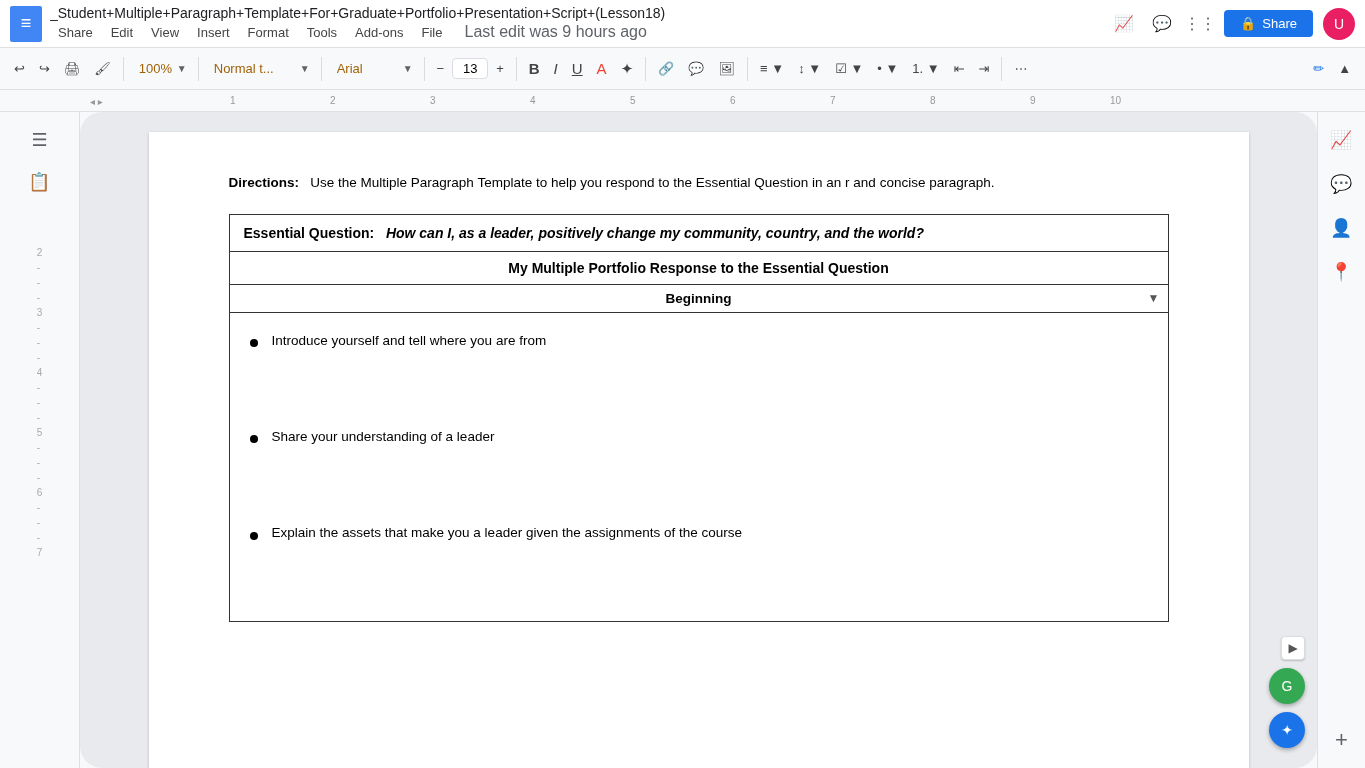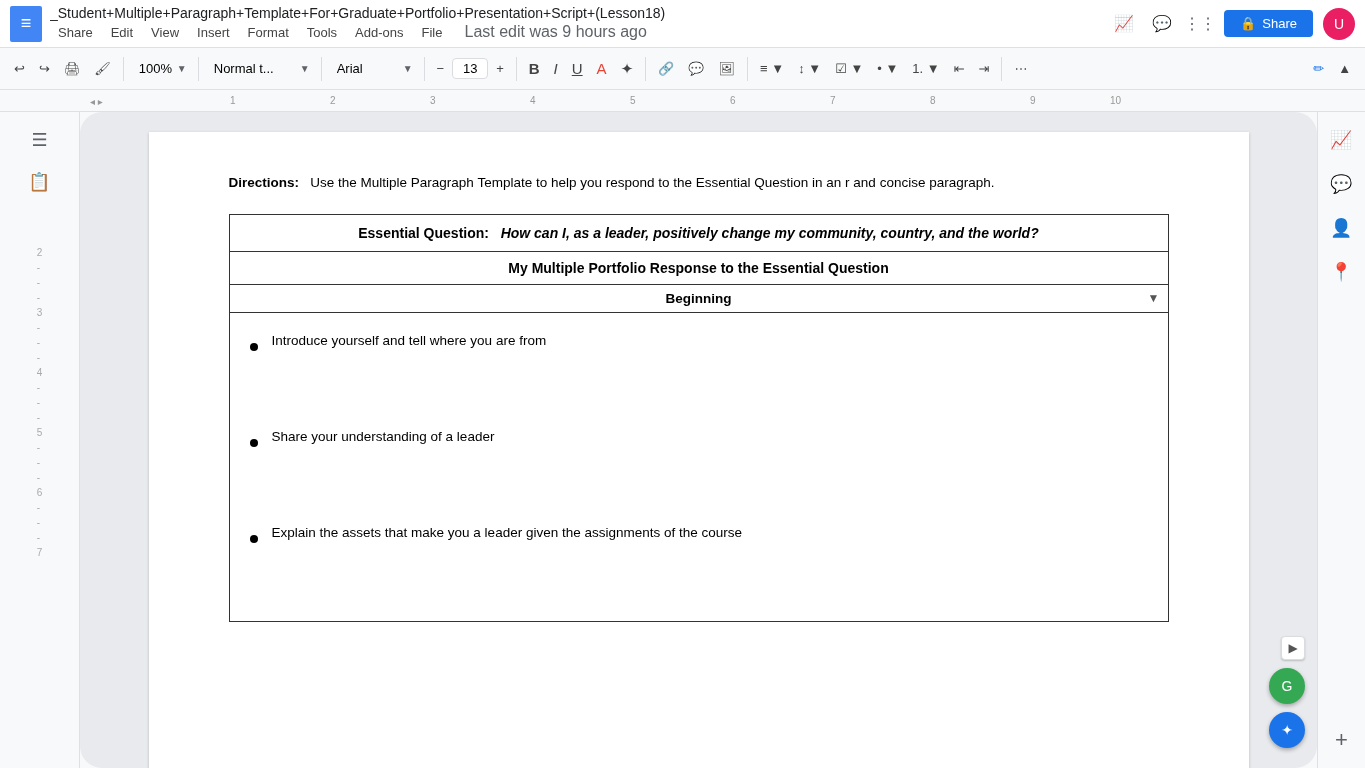--- a/index.html
+++ b/index.html
@@ -79,21 +79,21 @@
       border-radius: 4px;
       cursor: pointer;
       font-size: 13px;
       color: #444;
       display: flex; align-items: center; gap: 2px;
       white-space: nowrap;
     }
     .toolbar-sep { width: 1px; background: #dadce0; height: 24px; margin: 0 4px; }
     .toolbar-select {
       border: none; background: transparent;
-      font-size: 13px; color: #000000;
+      font-size: 13px; color: #a16207;
       cursor: pointer; padding: 2px 4px; border-radius: 4px;
       appearance: none; -webkit-appearance: none;
     }
     .select-wrapper {
       display: flex; align-items: center;
       border: 1px solid transparent; border-radius: 4px;
       padding: 0 4px;
     }
     .font-size-area {
       display: flex; align-items: center; gap: 2px;
@@ -178,21 +178,20 @@
       border-collapse: collapse;
       margin-bottom: 0;
     }
     .doc-table td, .doc-table th {
       border: 1.5px solid #333;
     }
     .eq-cell {
       padding: 10px 14px;
       font-size: 14px;
       font-family: Arial, sans-serif;
-      text-align: center;
     }
     .eq-label { font-weight: bold; }
     .eq-italic { font-style: italic; font-weight: bold; }
 
     .response-header {
       text-align: center;
       padding: 8px;
       font-weight: bold;
       font-size: 14px;
       font-family: Arial, sans-serif;
@@ -222,21 +221,21 @@
       padding: 10px 20px;
       vertical-align: top;
     }
 
     .bullet-list {
       list-style: none;
       padding: 0;
     }
     .bullet-item {
       display: flex;
-      align-items: flex-end;
+      align-items: center;
       gap: 14px;
       font-size: 13.5px;
       font-family: Arial, sans-serif;
       padding: 8px 0;
       line-height: 1.5;
     }
     .bullet-dot {
       width: 8px; height: 8px;
       border-radius: 50%;
       background: #000;

